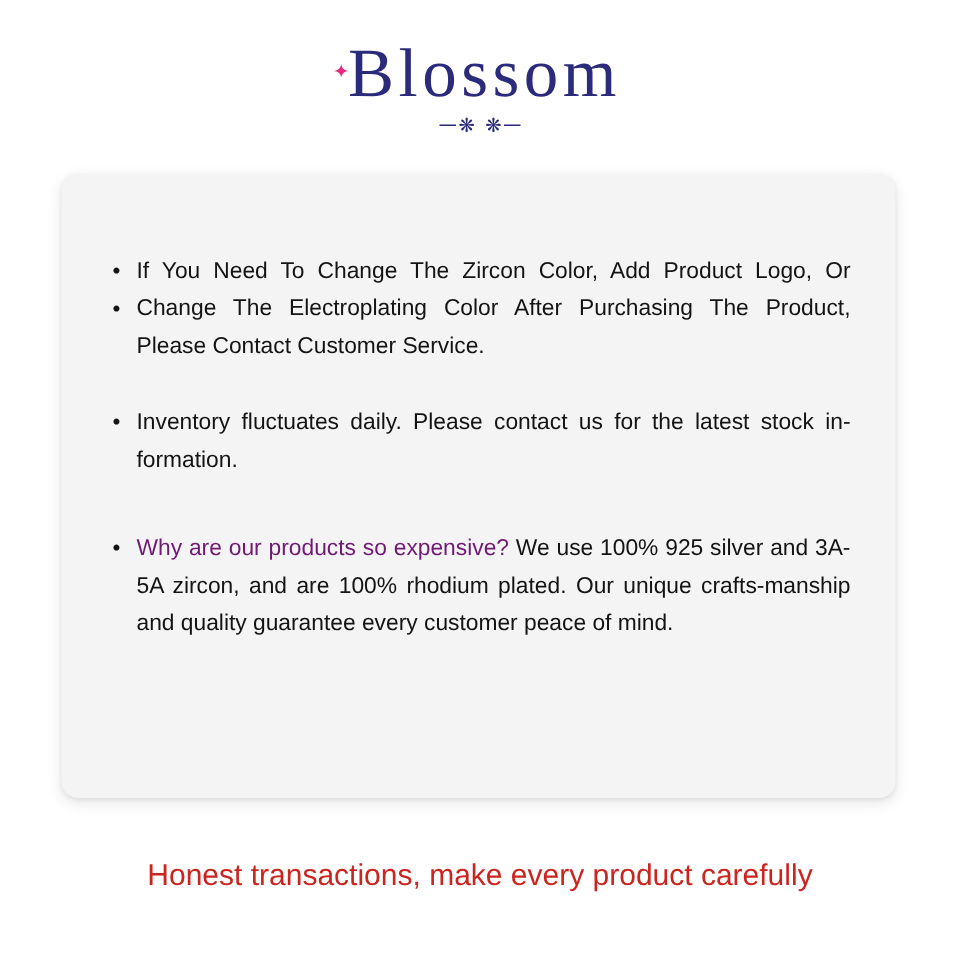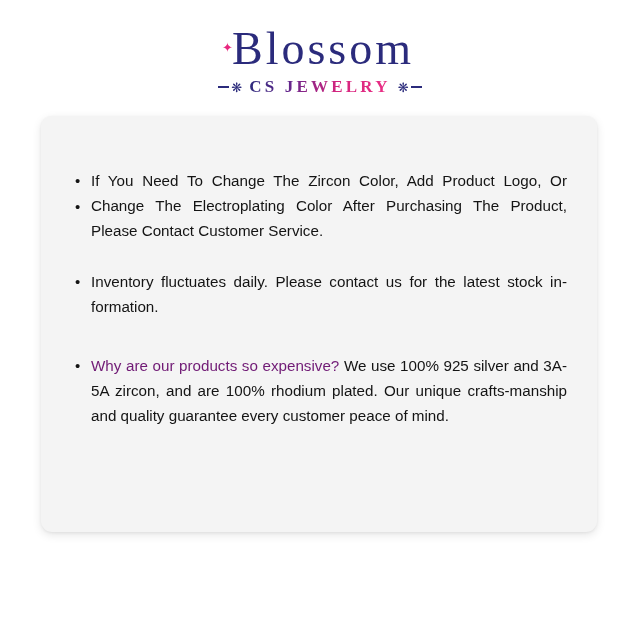--- a/index.html
+++ b/index.html
@@ -160,21 +160,20 @@
   <div class="brand">
     <div class="wordmark">
       <span class="sparkle-lead">✦</span>
       <span>Blossom</span>
     </div>
     <div class="sub-lockup">
       <span class="orn">
         <span class="dash"></span>
         <span class="flake">❋</span>
       </span>
-      <span class="sub-text">CS JEWELRY</span>
       <span class="orn">
         <span class="flake">❋</span>
         <span class="dash"></span>
       </span>
     </div>
   </div>
 
   <div class="card">
     <ul class="notice-list">
 
@@ -193,14 +192,15 @@
       </li>
 
       <li class="notice-item item-4">
         <span class="bullet">•</span>
         <span class="hl">Why are our products so expensive?</span><span> We use 100% 925 silver and 3A-5A zircon, and are 100% rhodium plated. Our unique crafts-manship and quality guarantee every customer peace of mind.</span>
       </li>
 
     </ul>
   </div>
 
+  <div class="footer">Honest transactions, make every product carefully</div>
 
 </div>
 
 </body></html>

